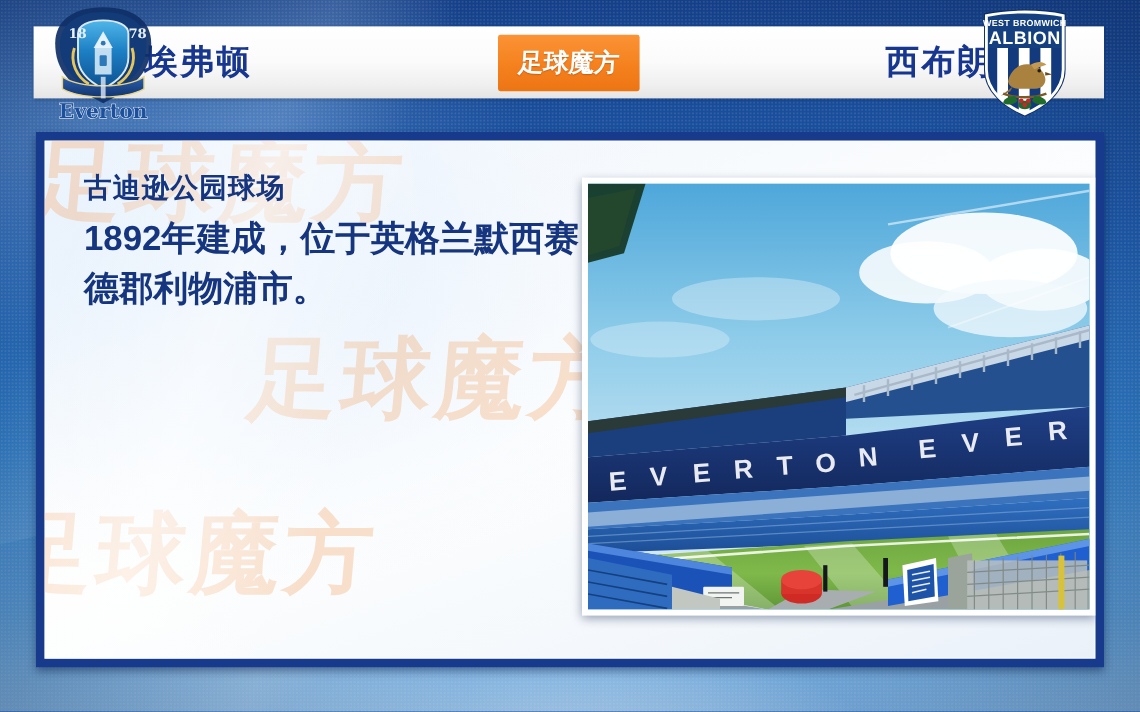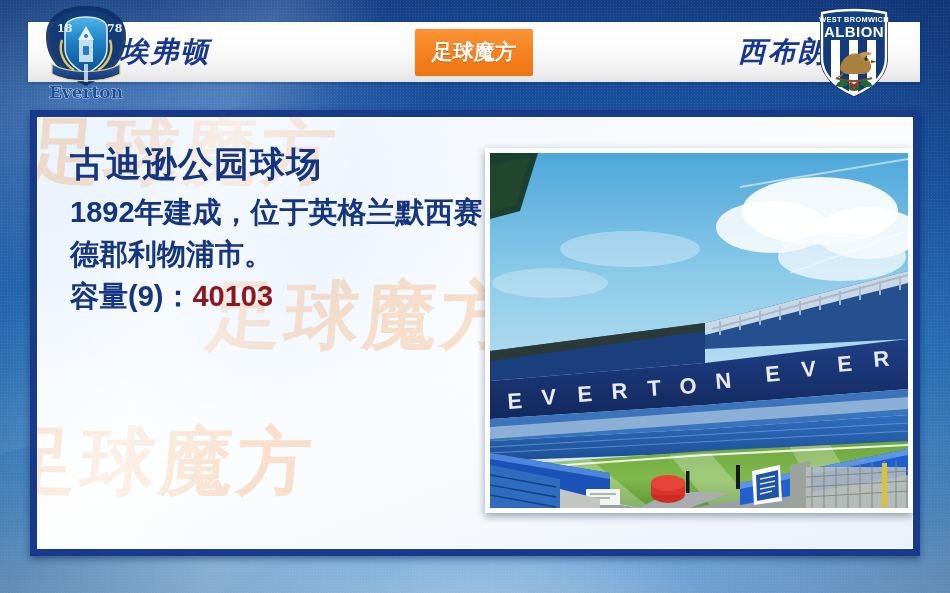--- a/index.html
+++ b/index.html
@@ -36,21 +36,21 @@
   }
   .bg-vig { position:absolute; inset:0; background:radial-gradient(ellipse at 50% 45%, rgba(0,0,0,0) 54%, rgba(4,20,58,.30) 100%); }
 
   
   #header-bar {
     position:absolute; left:28px; top:22px; width:892px; height:60px;
     background:linear-gradient(180deg,#ffffff 0%,#fbfbfb 48%,#efefef 82%,#e4e4e4 100%);
     box-shadow:0 1px 3px rgba(0,25,70,.35);
     display:flex; align-items:center;
   }
-  .team-slot { display:flex; align-items:center; height:100%;font-style:italic; }
+  .team-slot { display:flex; align-items:center; height:100%; }
   .team-slot.home { flex:1; padding-left:92px; }
   .team-slot.away { flex:1; justify-content:flex-end; padding-right:92px; }
   .team-name {
     font-size:28px; font-weight:bold; color:#16368f;
     letter-spacing:2px; line-height:1;
   }
 
   
   #brand-badge {
     width:118px; height:47px; background:linear-gradient(180deg,#fb9335 0%,#f5821f 52%,#ec7512 100%);
@@ -90,21 +90,21 @@
   .wm.r3 { top:296px; left:-34px; }
   .panel-sheen {
     position:absolute; left:-10%; top:-30%; width:48%; height:160%;
     background:linear-gradient(118deg, rgba(255,255,255,0) 30%, rgba(255,255,255,.55) 50%, rgba(255,255,255,0) 70%);
     transform:rotate(-8deg); pointer-events:none;
   }
 
   
   #info-block { position:absolute; left:33px; top:27px; width:420px; z-index:4; }
   #stadium-title {
-    font-size:35px; font-weight:bold; color:#16357f; letter-spacing:1px;
+    font-size:23px; font-weight:bold; color:#16357f; letter-spacing:1px;
     line-height:1.12; margin-bottom:9px;
   }
   .info-line {
     font-size:29px; font-weight:bold; color:#16357f;
     line-height:1.44; white-space:nowrap;
   }
   .info-line.wrap { white-space:normal; }
   .val-red { color:#8e1620; }
   .val-navy { color:#16357f; }
   .times-x { color:#3a4a6b; font-weight:bold; padding:0 1px; }
@@ -233,23 +233,20 @@
     <span class="wm r3">足球魔方</span>
   </div>
   <div class="panel-sheen"></div>
 
   <div id="info-block">
 
     <div id="stadium-title">古迪逊公园球场</div>
 
     <div class="info-line wrap">1892年建成，位于英格兰默西赛德郡利物浦市。</div>
 
-    <div class="info-line">
-      <span>容量(9)：</span><span class="val-red">40103</span>
-    </div>
 
 
 
   </div>
 
   <div id="stadium-photo">
     <div id="photo-canvas">
       <svg width="100%" height="100%" viewBox="0 0 418 355" preserveAspectRatio="none">
         <defs>
           <linearGradient id="sky" x1="0" y1="0" x2="0" y2="1">

